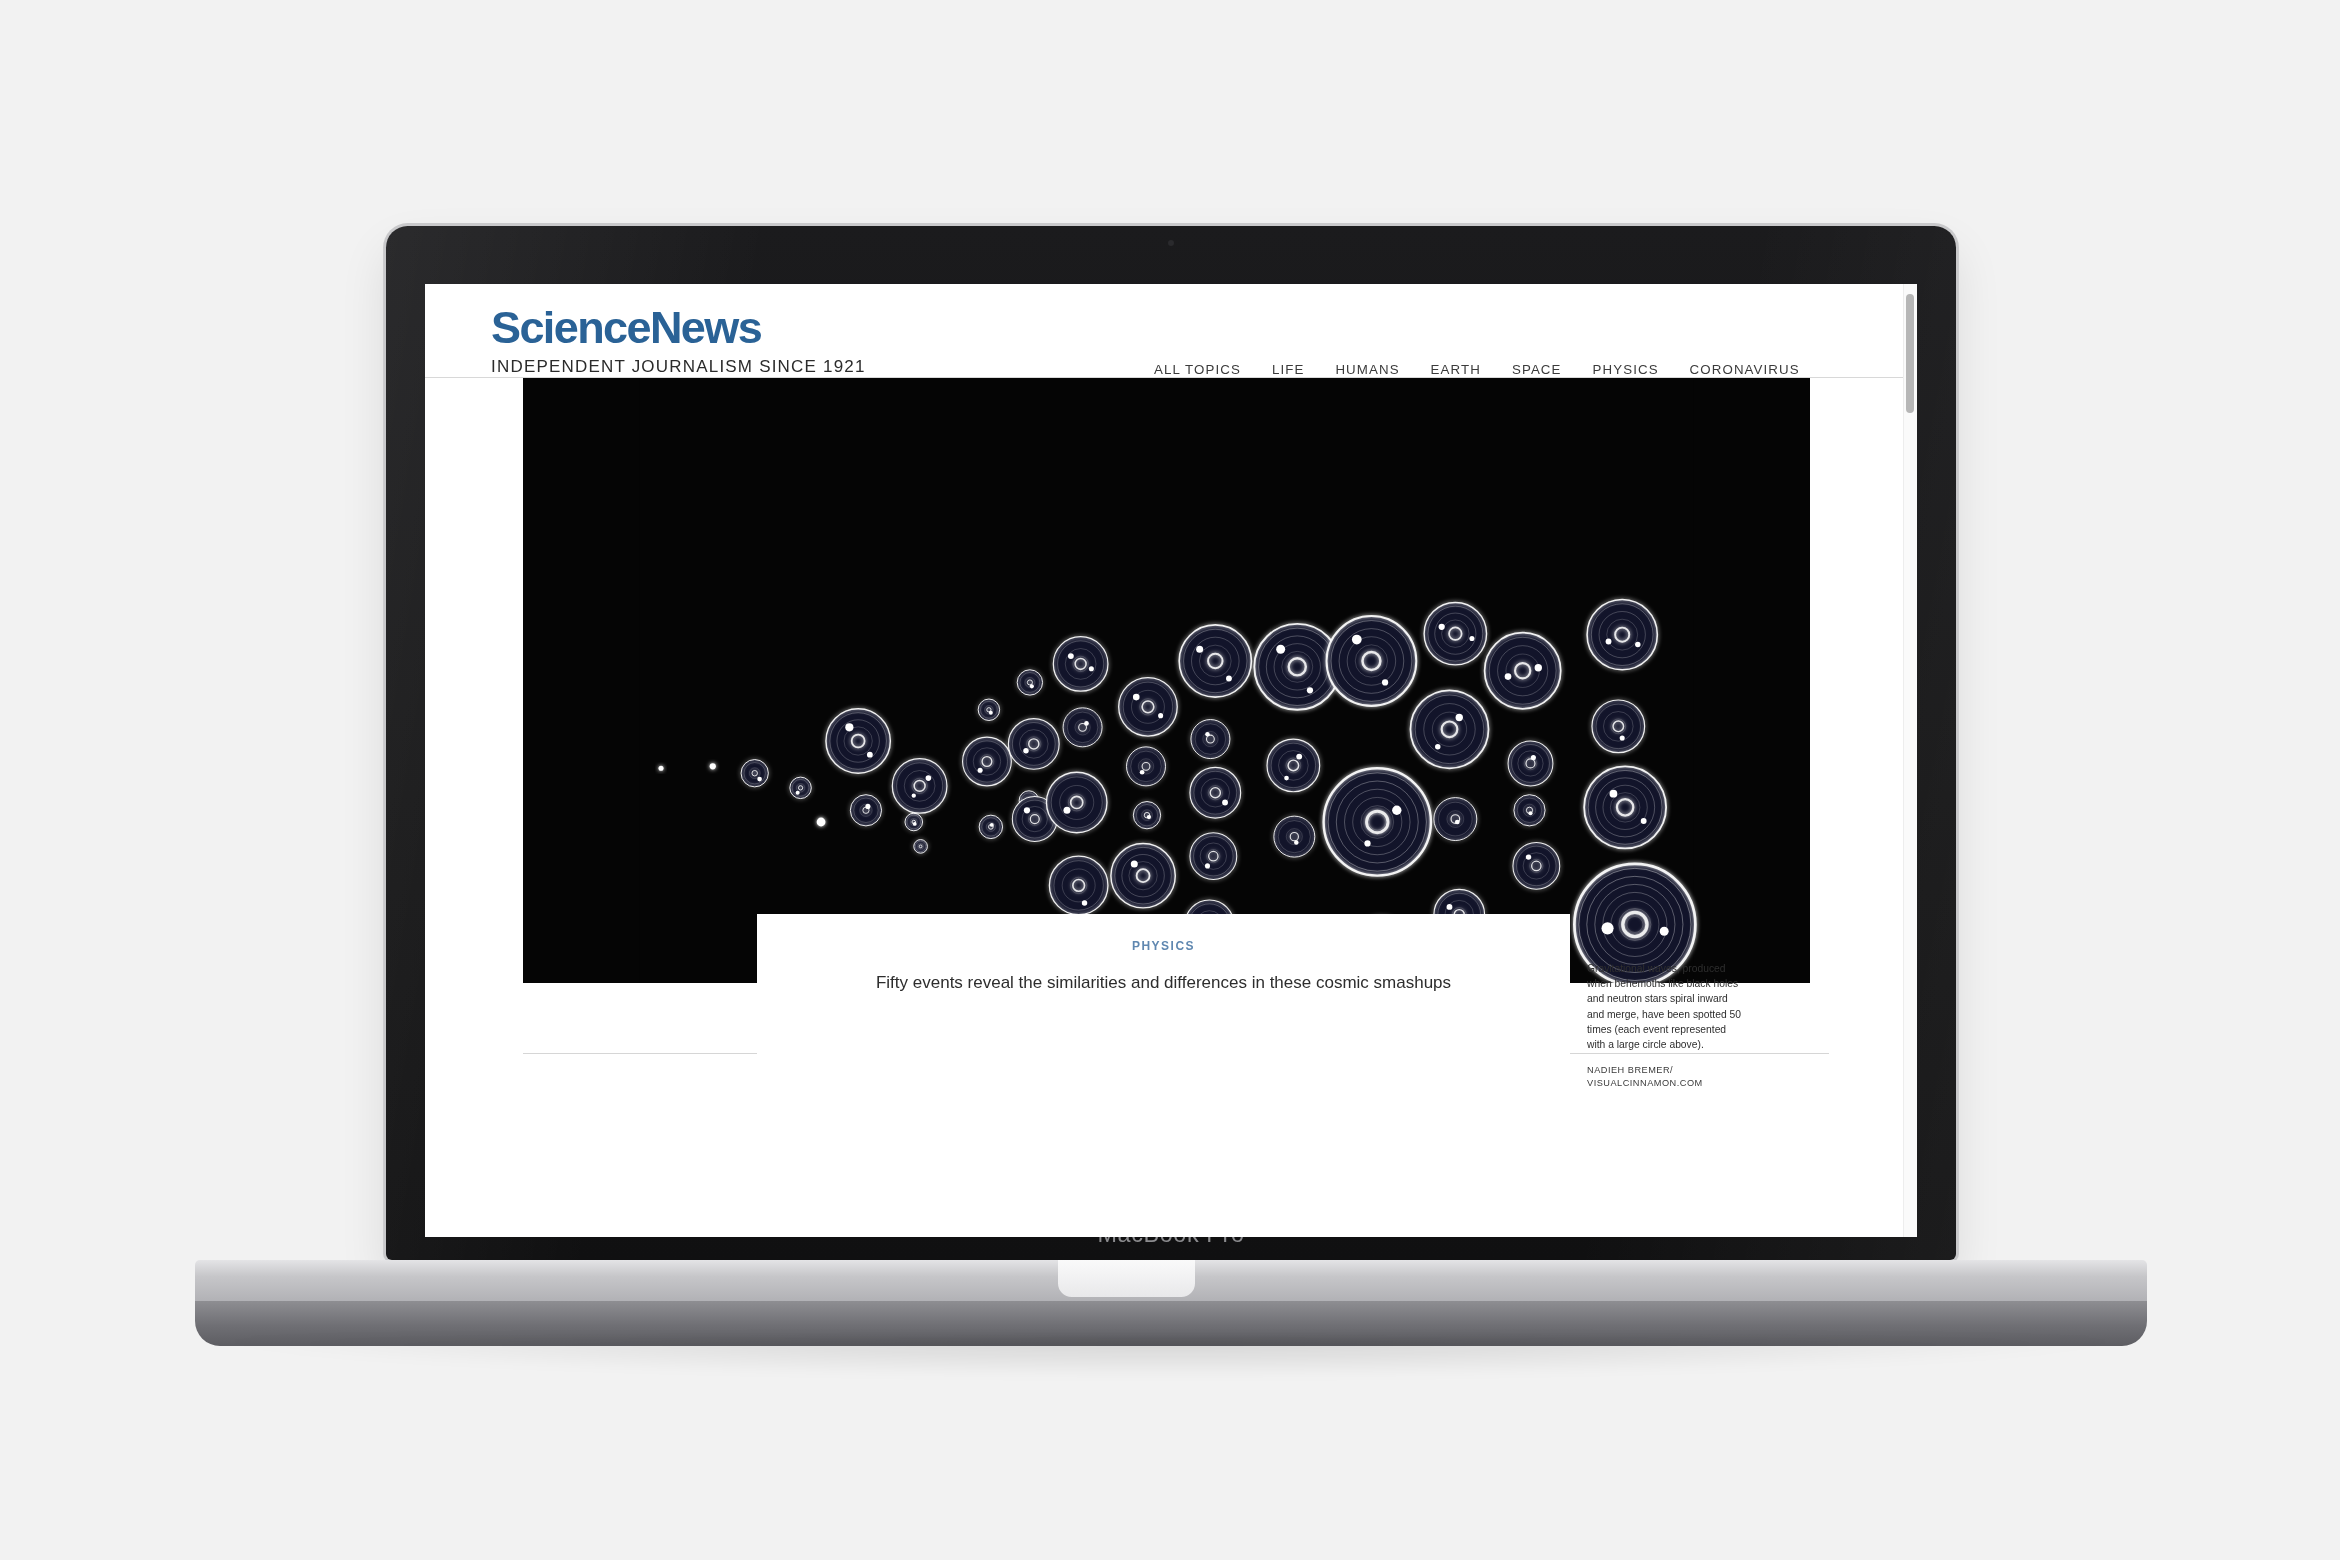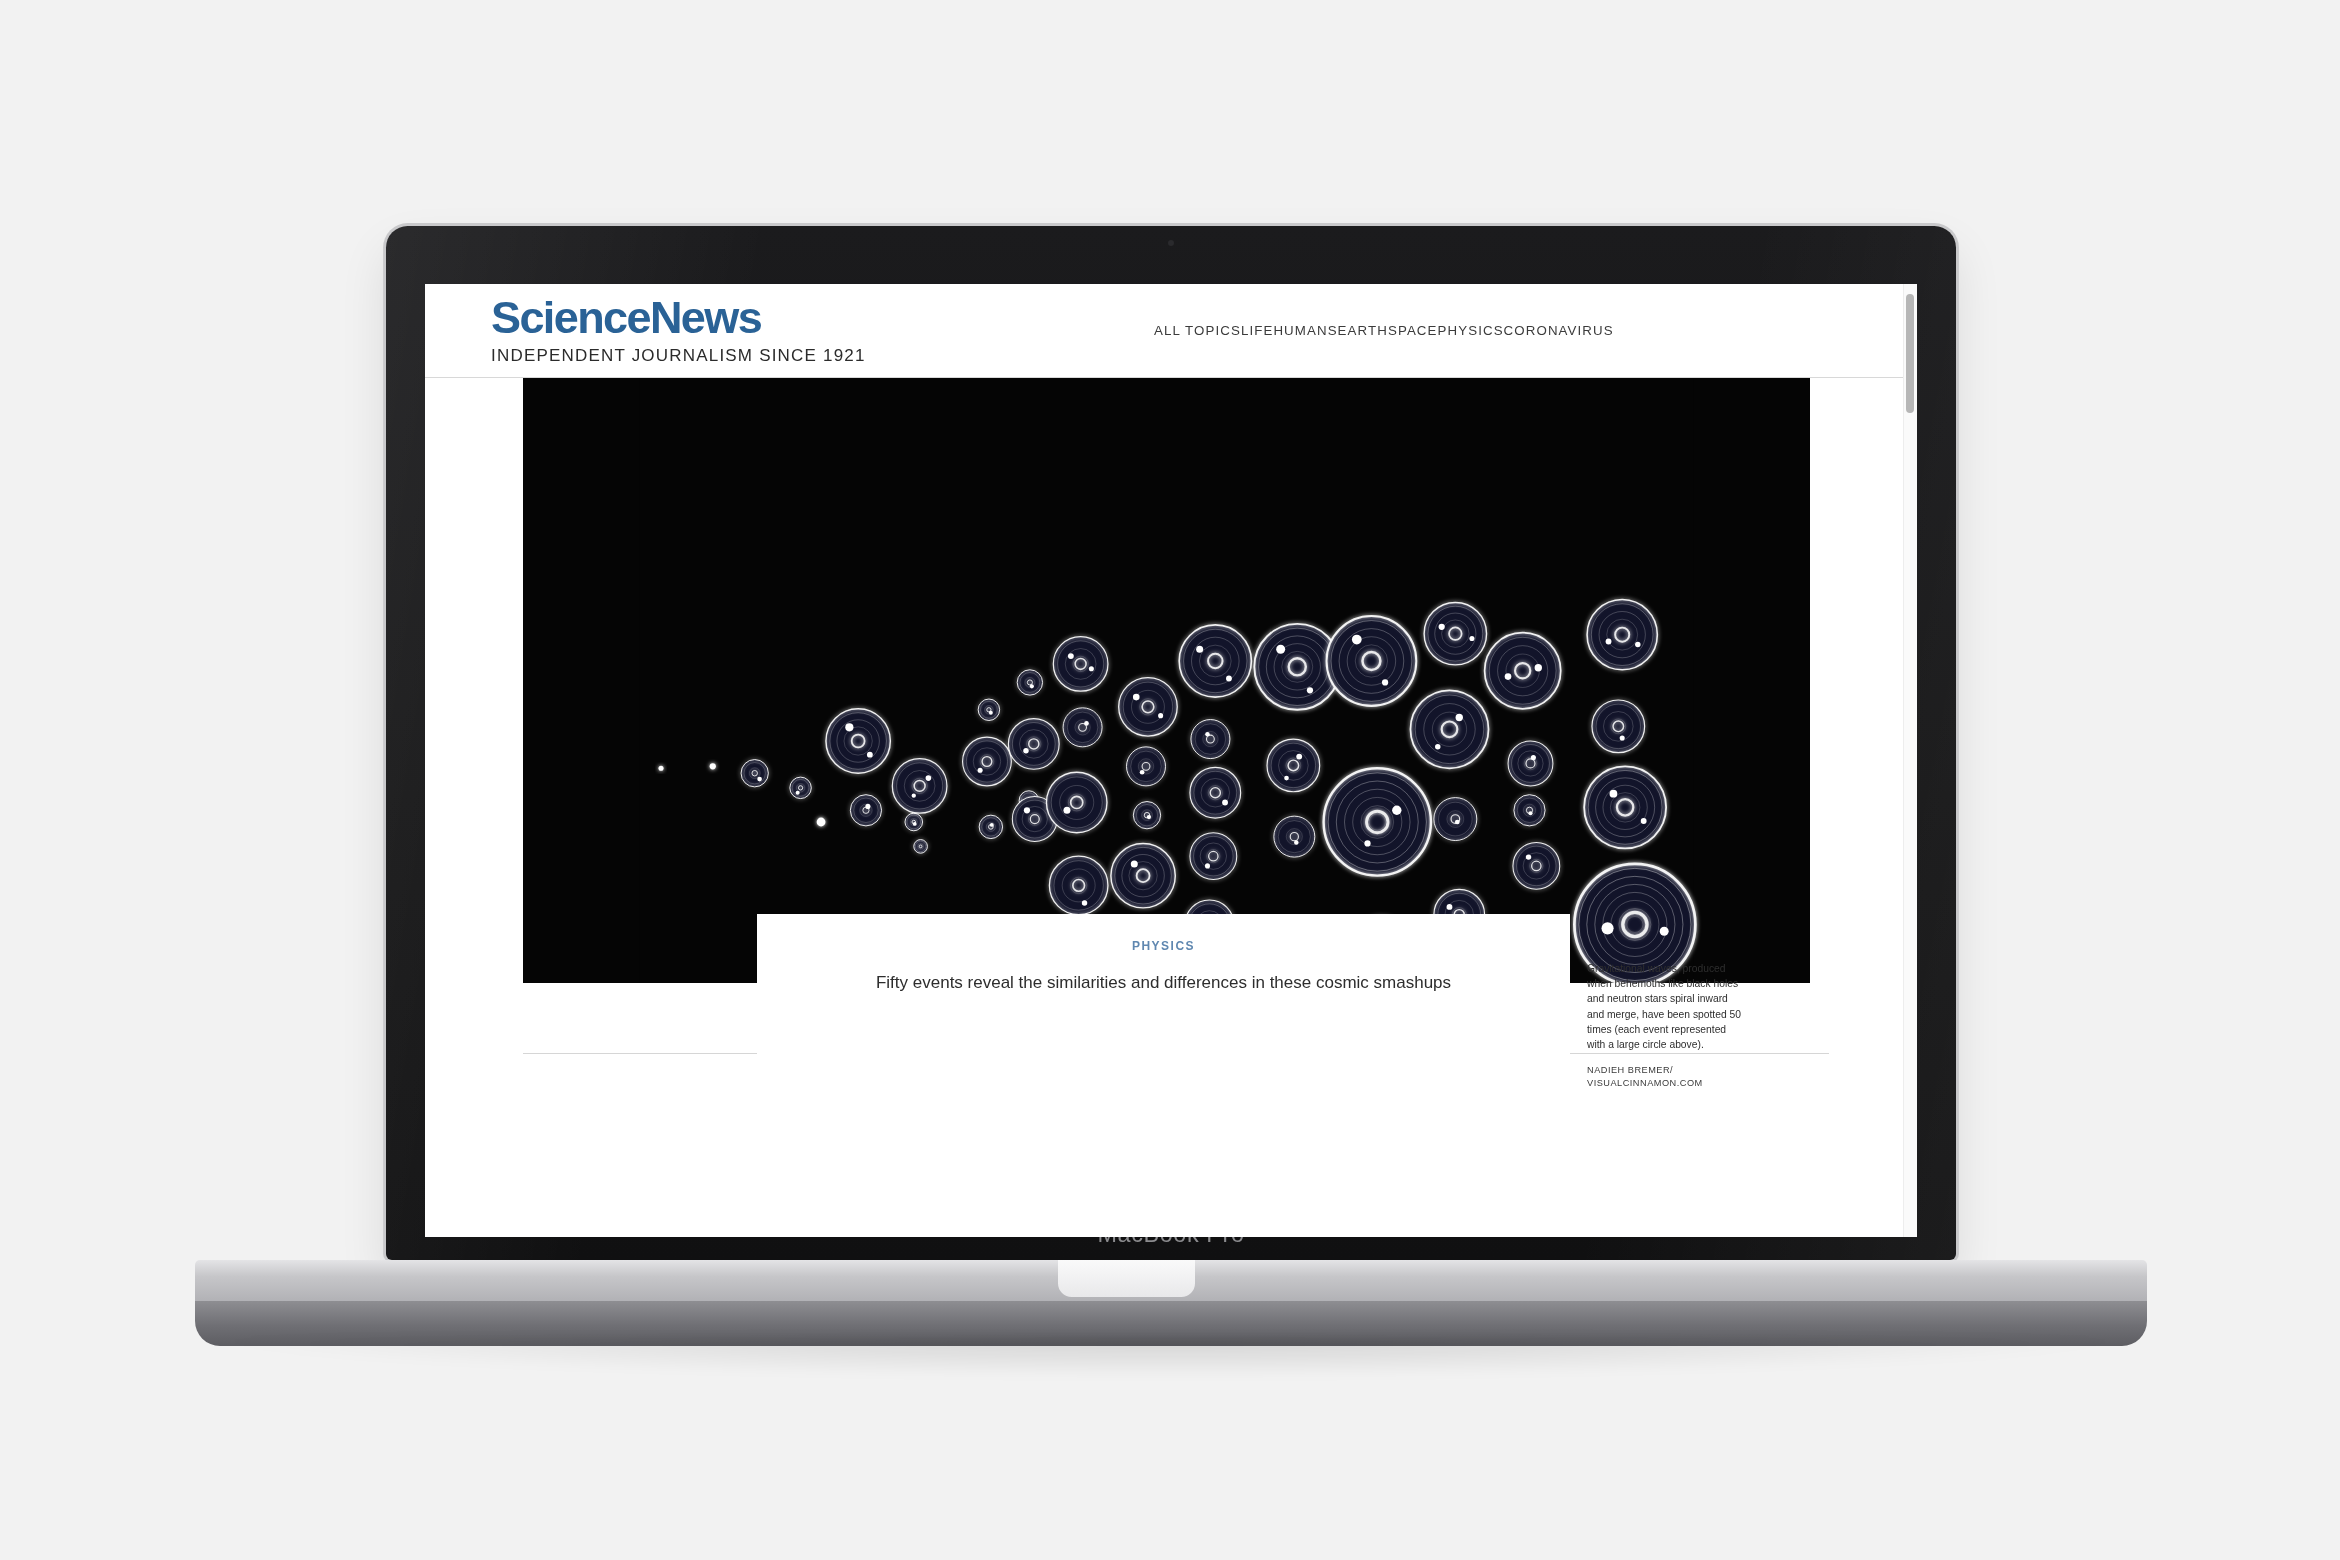--- a/index.html
+++ b/index.html
@@ -87,21 +87,21 @@
     background: radial-gradient(ellipse at 50% 0%, rgba(0,0,0,0.13) 0%, rgba(0,0,0,0) 72%);
     filter: blur(4.9px);
   }
 
   
   #site-header {
     height: 94px;
     background: #fff;
     border-bottom: 1px solid #d8d8d8;
     display: flex;
-    align-items: center;
+    align-items: flex-end;
     padding: 0 8px 0 66px;
     position: relative;
   }
   #logo-block { display: flex; flex-direction: column; }
   #logo-word {
     font-family: "Liberation Sans", sans-serif;
     font-weight: bold;
     font-size: 45px;
     letter-spacing: -1.6px;
     color: #2a6296;
@@ -111,20 +111,21 @@
     font-family: "Liberation Sans", sans-serif;
     font-size: 17px;
     letter-spacing: 1.2px;
     color: #2b2b2b;
     margin-top: 6.8px;
   }
   #main-nav {
     position: absolute;
     left: 729px;
     display: flex;
+    gap: 31px;
     align-items: center;
   }
   #main-nav a {
     font-family: "Liberation Sans", sans-serif;
     font-size: 13.3px;
     letter-spacing: 1.1px;
     color: #3b3b3b;
     text-decoration: none;
     white-space: nowrap;
   }

